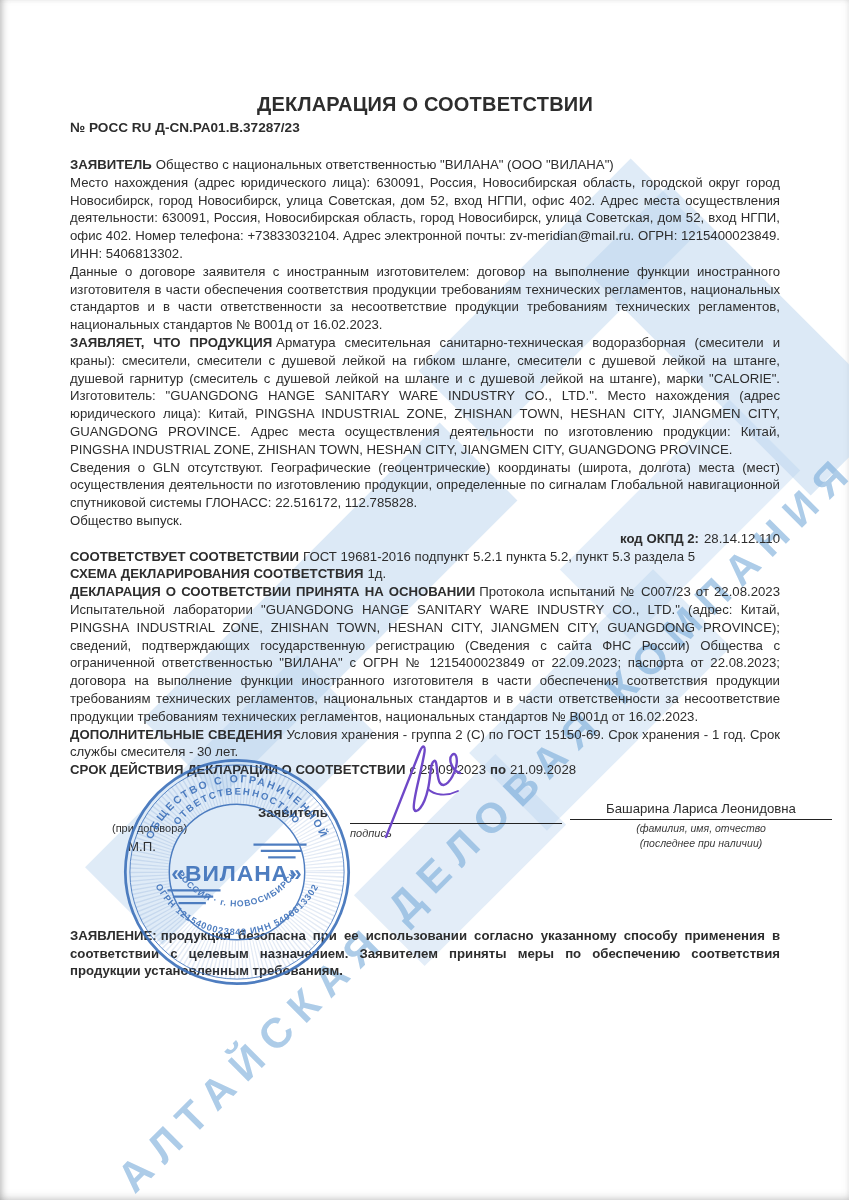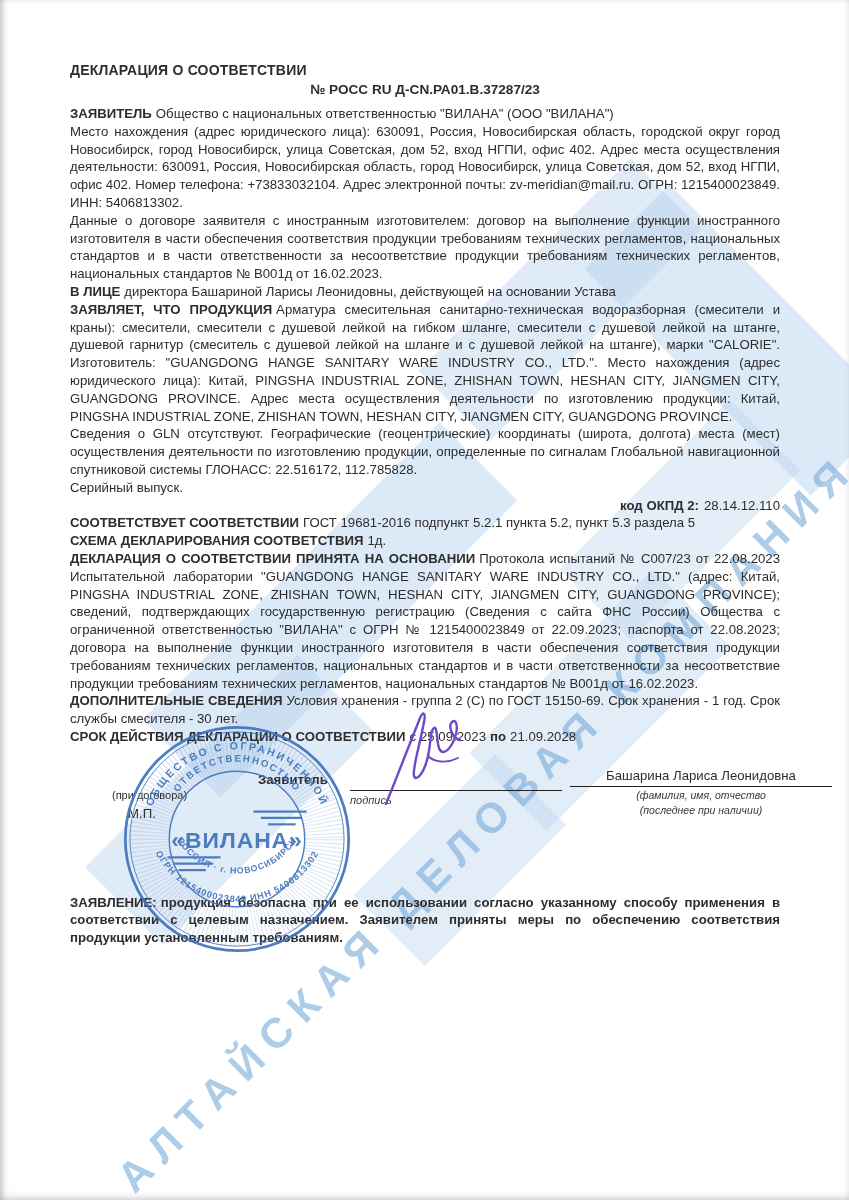--- a/index.html
+++ b/index.html
@@ -15,22 +15,22 @@
   
   .wm-svg { position:absolute; left:0; top:0; width:849px; height:1200px; z-index:0; pointer-events:none; }
   .wm-text {
     position:absolute; left:108px; top:1168px; z-index:0;
     transform:rotate(-45deg); transform-origin:0 0;
     font-size:42px; font-weight:600; letter-spacing:11px; white-space:nowrap;
     color:rgba(122,172,218,.62); pointer-events:none;
   }
   
   .content { position:relative; z-index:1; padding:62px 69px 0 70px; }
-  .doc-title { font-weight:bold; font-size:14px; letter-spacing:.2px; }
-  .doc-number { text-align:center; font-weight:bold; font-size:13.6px; margin-top:4px; margin-bottom:8px; }
+  .doc-title { text-align:center; font-weight:bold; font-size:20px; letter-spacing:.2px;margin-top:31px; }
+  .doc-number { font-weight:bold; font-size:13.6px; margin-top:4px; margin-bottom:21px; }
   .flow { font-size:13.2px; line-height:17.8px; text-align:justify; }
   .flow b { margin-right:4px; }
   .codes { font-size:13.2px; line-height:17.8px; text-align:right; }
   .codes .ml { margin-left:5px; }
   .validity { font-size:13.2px; line-height:17.8px; }
   .validity span { margin-left:4px; }
   .statement { margin-top:36px; font-weight:bold; }
   
   .sig-row { position:relative; height:102px; margin-top:10px; font-size:13.2px; }
   .mp { position:absolute; left:58px; top:10px;margin-top:40px; }
@@ -71,30 +71,27 @@
     <div class="flow">
       <b>ЗАЯВИТЕЛЬ</b><span>Общество с национальных ответственностью "ВИЛАНА" (ООО "ВИЛАНА")</span>
     </div>
     <div class="flow">
       <span>Место нахождения (адрес юридического лица): 630091, Россия, Новосибирская область, городской округ город Новосибирск, город Новосибирск, улица Советская, дом 52, вход НГПИ, офис 402. Адрес места осуществления деятельности: 630091, Россия, Новосибирская область, город Новосибирск, улица Советская, дом 52, вход НГПИ, офис 402. Номер телефона: +73833032104. Адрес электронной почты: zv-meridian@mail.ru. ОГРН: 1215400023849. ИНН: 5406813302.</span>
     </div>
     <div class="flow">
       <span>Данные о договоре заявителя с иностранным изготовителем: договор на выполнение функции иностранного изготовителя в части обеспечения соответствия продукции требованиям технических регламентов, национальных стандартов и в части ответственности за несоответствие продукции требованиям технических регламентов, национальных стандартов № В001д от 16.02.2023.</span>
     </div>
     <div class="flow">
-      <b>В ЛИЦЕ</b><span>директора Башариной Ларисы Леонидовны, действующей на основании Устава</span>
-    </div>
-    <div class="flow">
       <b>ЗАЯВЛЯЕТ, ЧТО ПРОДУКЦИЯ</b><span>Арматура смесительная санитарно-техническая водоразборная (смесители и краны): смесители, смесители с душевой лейкой на гибком шланге, смесители с душевой лейкой на штанге, душевой гарнитур (смеситель с душевой лейкой на шланге и с душевой лейкой на штанге), марки "CALORIE". Изготовитель: "GUANGDONG HANGE SANITARY WARE INDUSTRY CO., LTD.". Место нахождения (адрес юридического лица): Китай, PINGSHA INDUSTRIAL ZONE, ZHISHAN TOWN, HESHAN CITY, JIANGMEN CITY, GUANGDONG PROVINCE. Адрес места осуществления деятельности по изготовлению продукции: Китай, PINGSHA INDUSTRIAL ZONE, ZHISHAN TOWN, HESHAN CITY, JIANGMEN CITY, GUANGDONG PROVINCE.</span>
     </div>
     <div class="flow">
       <span>Сведения о GLN отсутствуют. Географические (геоцентрические) координаты (широта, долгота) места (мест) осуществления деятельности по изготовлению продукции, определенные по сигналам Глобальной навигационной спутниковой системы ГЛОНАСС: 22.516172, 112.785828.</span>
     </div>
     <div class="flow">
-      <span>Серийный выпуск.</span>
+      <span>Общество выпуск.</span>
     </div>
 
     <div class="codes">
       <b>код ОКПД 2:</b><span class="ml">28.14.12.110</span>
     </div>
 
     <div class="flow">
       <b>СООТВЕТСТВУЕТ СООТВЕТСТВИИ</b><span>ГОСТ 19681-2016 подпункт 5.2.1 пункта 5.2, пункт 5.3 раздела 5</span>
     </div>
     <div class="flow">

